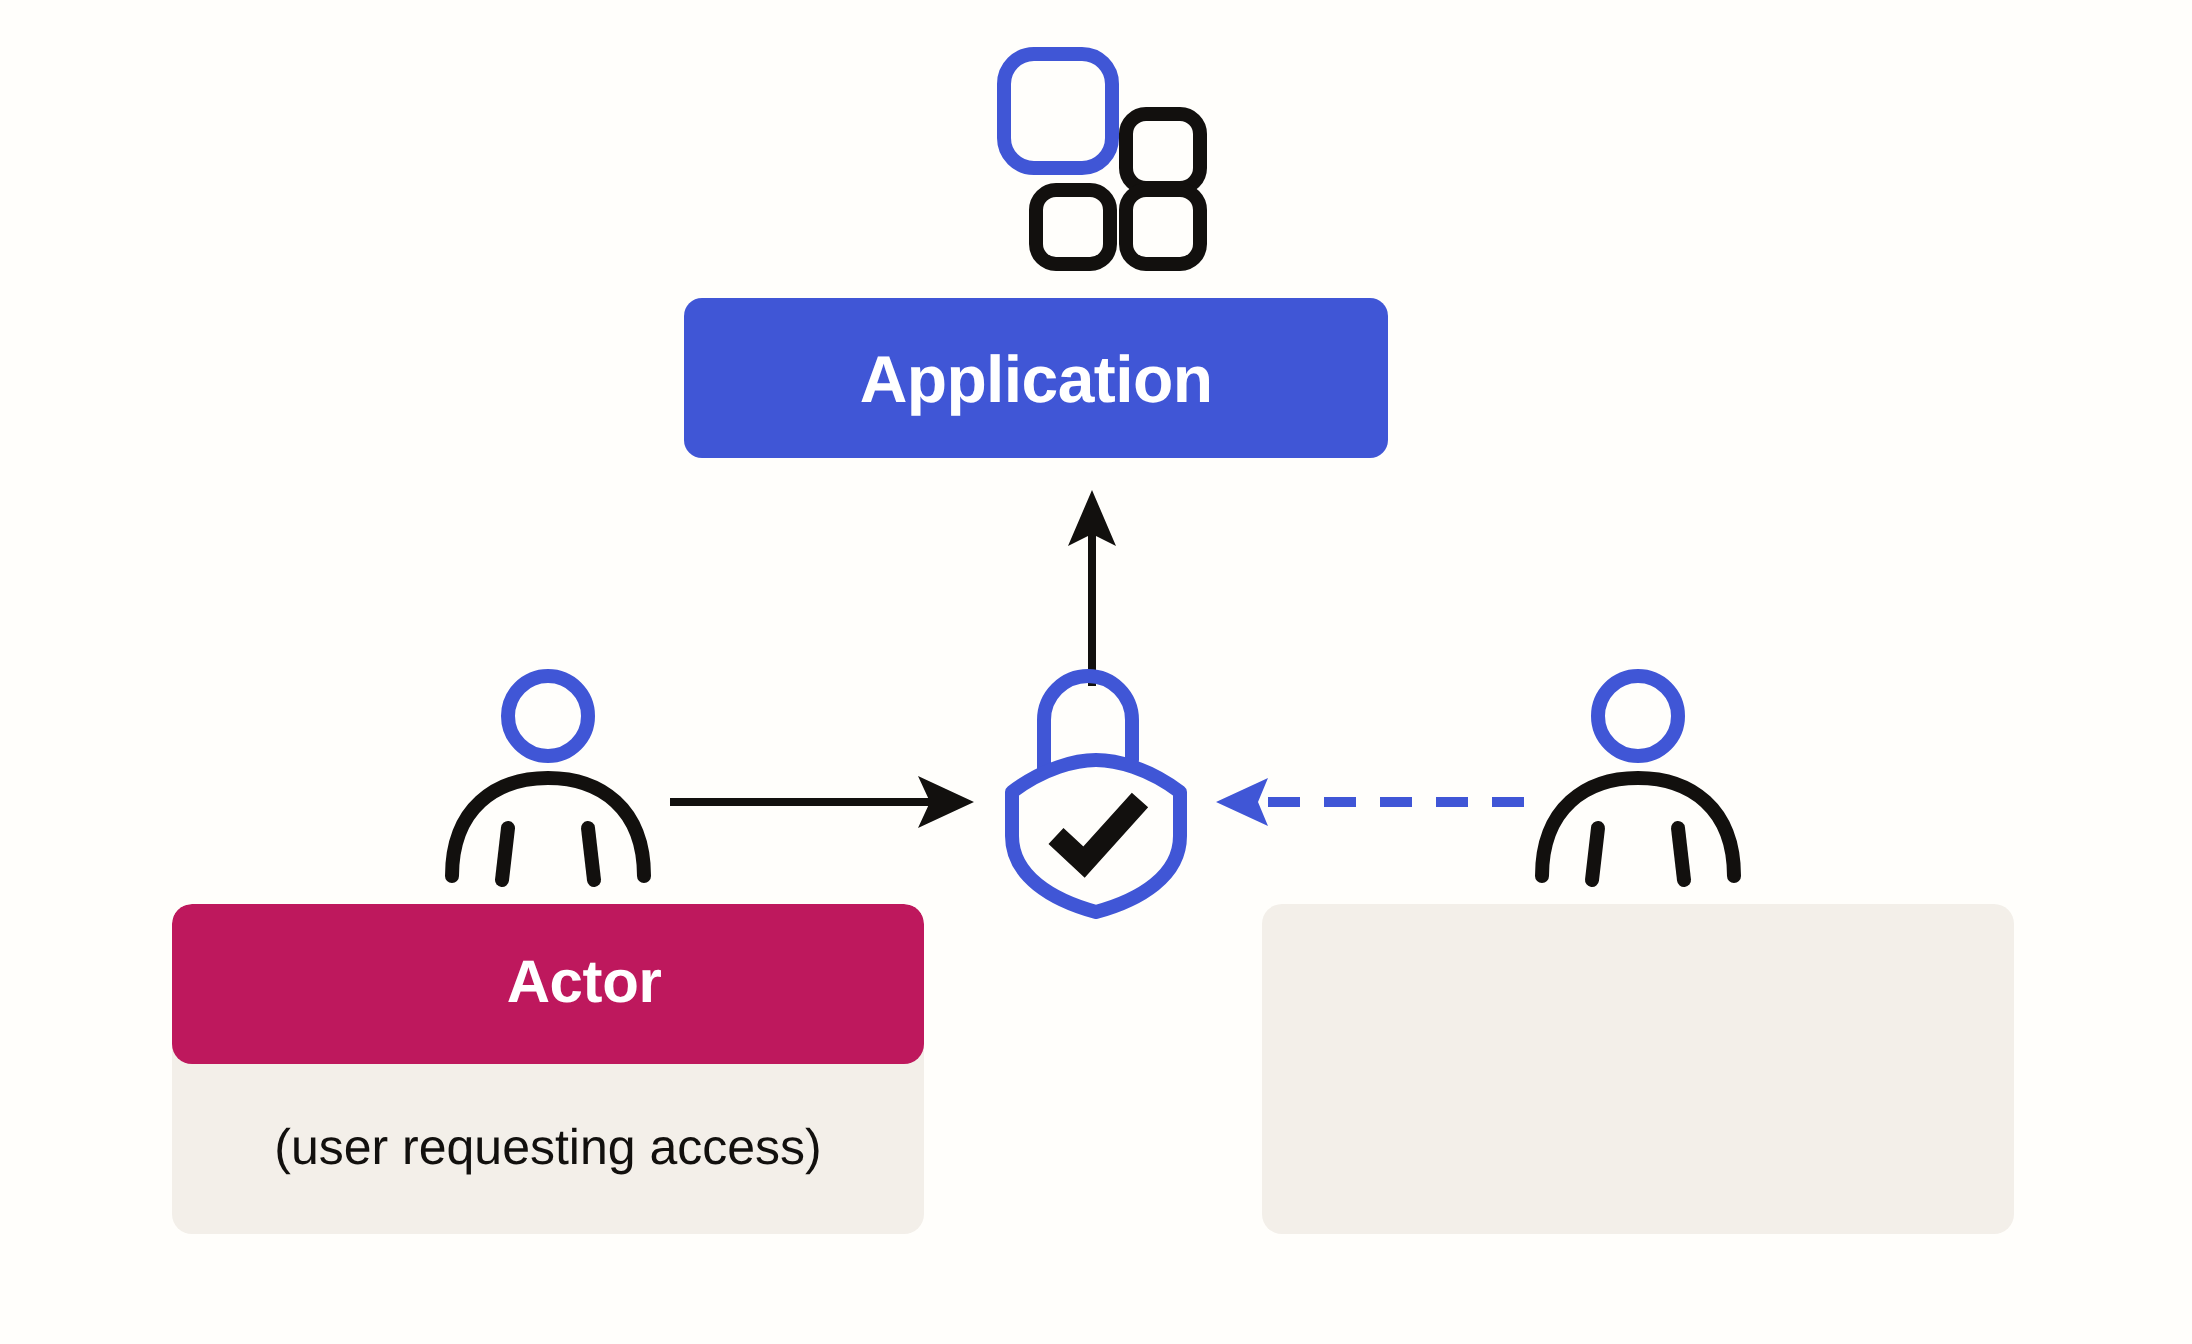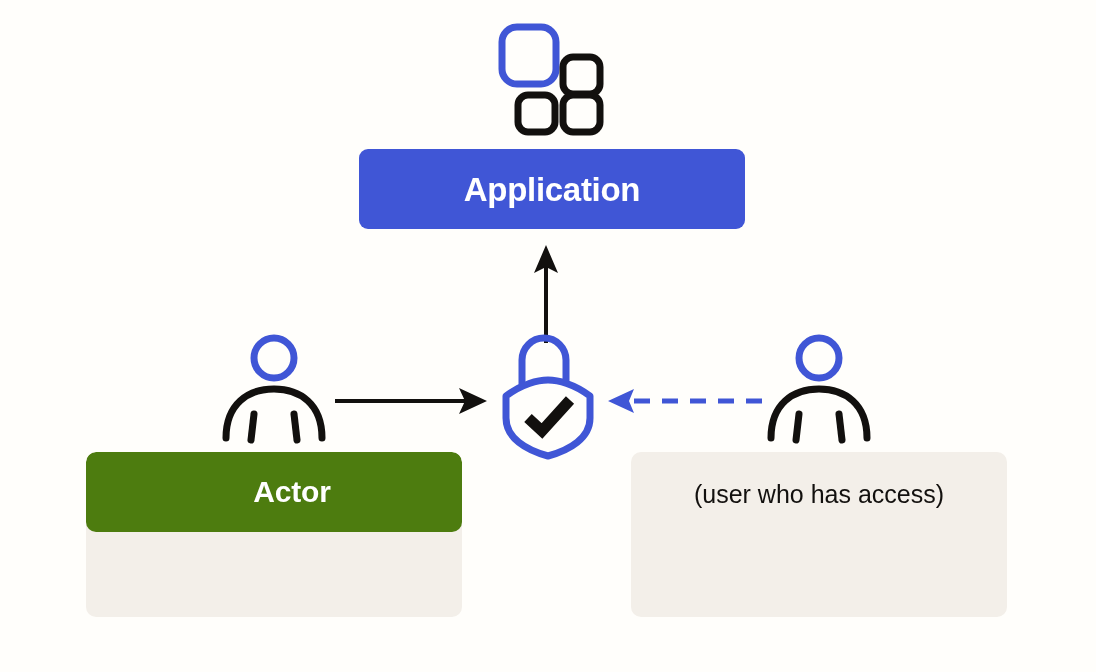--- a/index.html
+++ b/index.html
@@ -17,23 +17,23 @@
   #stage {
     position: absolute;
     left: 0; top: 0;
     width: 1096px;
     height: 672px;
   }
   .abs { position: absolute; }
 
   
   .app-box {
-    left: 359px;
+    left: 342px;
     top: 149px;
-    width: 386px;
+    width: 352px;
     height: 80px;
     background: #4056D6;
     border-radius: 9px;
     display: flex;
     align-items: center;
     justify-content: center;
   }
   .app-box .label {
     color: #FFFFFF;
     font-size: 33px;
@@ -47,21 +47,21 @@
     width: 376px;
     height: 165px;
     border-radius: 10px;
     background: #F3EFE9;
     overflow: hidden;
   }
   .card-actor { left: 86px; top: 452px; }
   .card-target { left: 631px; top: 452px; }
   .card-head {
     height: 80px;
-    background: #4d7c0f;
+    background: #be185d;
     border-radius: 10px;
     display: flex;
     align-items: center;
     justify-content: center;
     padding-left: 36px;
   }
   .card-head .label {
     color: #FFFFFF;
     font-size: 30px;
     font-weight: bold;
@@ -161,21 +161,21 @@
       <path d="M8 106 C8 72 30 57 56 57 C82 57 104 72 104 106" fill="none" stroke="#12100E" stroke-width="7" stroke-linecap="round"></path>
       <line x1="36" y1="82" x2="33" y2="108" stroke="#12100E" stroke-width="7" stroke-linecap="round"></line>
       <line x1="76" y1="82" x2="79" y2="108" stroke="#12100E" stroke-width="7" stroke-linecap="round"></line>
     </svg>
   </div>
 
   <div class="abs card card-actor">
     <div class="card-head">
       <span class="label">Actor</span>
     </div>
+    <div class="card-body">
+      <span class="label">(user requesting access)</span>
+    </div>
   </div>
 
   <div class="abs card card-target">
-    <div class="card-body">
-      <span class="label">(user who has access)</span>
-    </div>
   </div>
 
 </div>
 
 </body></html>

